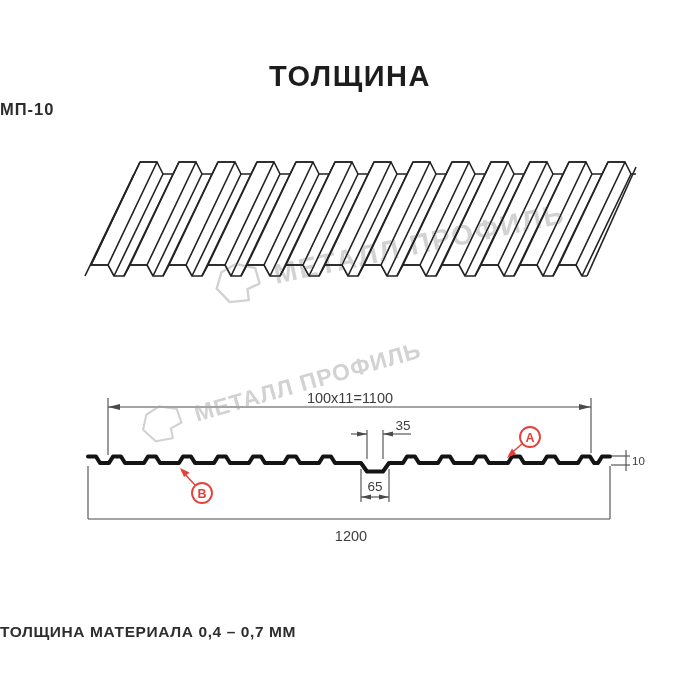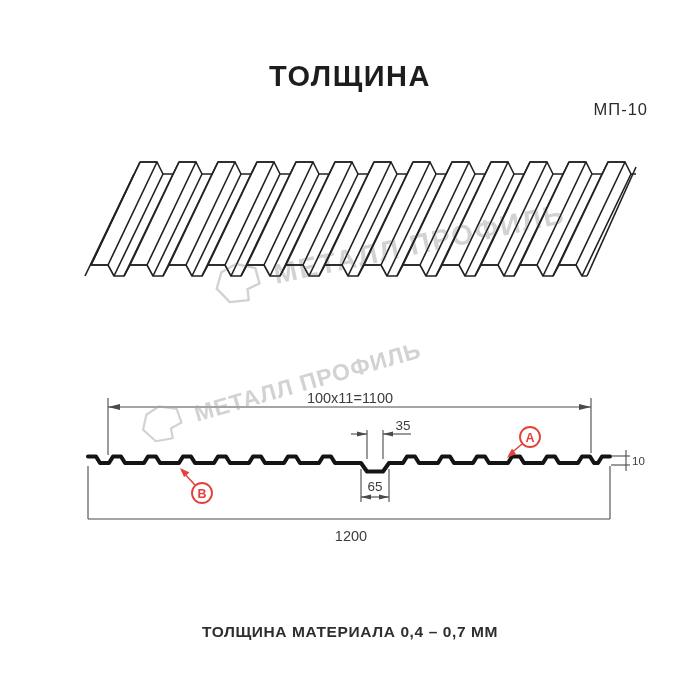--- a/index.html
+++ b/index.html
@@ -1,22 +1,22 @@
 <!DOCTYPE html>
 <html><head>
 <meta charset="utf-8">
 <style>
   html,body{margin:0;padding:0;background:#ffffff;}
   body{width:700px;height:700px;position:relative;overflow:hidden;
        font-family:"Liberation Sans", sans-serif;}
   .page-title{position:absolute;top:60px;left:0;width:700px;text-align:center;
        font-size:29px;font-weight:800;letter-spacing:1.5px;color:#1d1d1d;}
-  .page-subtitle{position:absolute;top:100px;left:0;width:648px;text-align:right;
-       font-size:16.5px;font-weight:400;letter-spacing:1px;color:#2b2b2b;}
-  .footer-note{position:absolute;top:623px;left:0;width:700px;text-align:center;
+  .page-subtitle{position:absolute;top:100px;left:0;width:648px;text-align:left;
+       font-size:16.5px;font-weight:700;letter-spacing:1px;color:#2b2b2b;}
+  .footer-note{position:absolute;top:623px;left:0;width:700px;
        font-size:15.5px;font-weight:700;letter-spacing:.6px;color:#2e2e2e;}
   svg#drawing{position:absolute;left:0;top:0;width:700px;height:700px;}
   .watermark{position:absolute;display:flex;align-items:center;gap:11px;
        color:#d2d2d2;font-weight:700;white-space:nowrap;
        mix-blend-mode:darken;pointer-events:none;}
   .wm-1{left:212px;top:262px;font-size:28px;letter-spacing:2px;
        transform:rotate(-12deg);transform-origin:26px 50%;}
   .wm-2{left:140px;top:404px;font-size:23px;letter-spacing:1px;
        transform:rotate(-16deg);transform-origin:24px 60%;}
   .wm-logo{flex:0 0 auto;}

